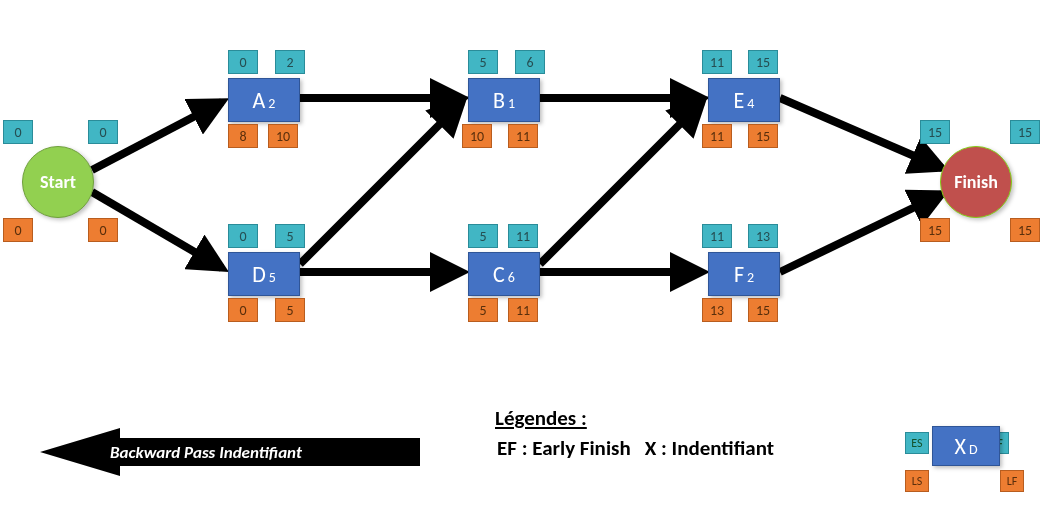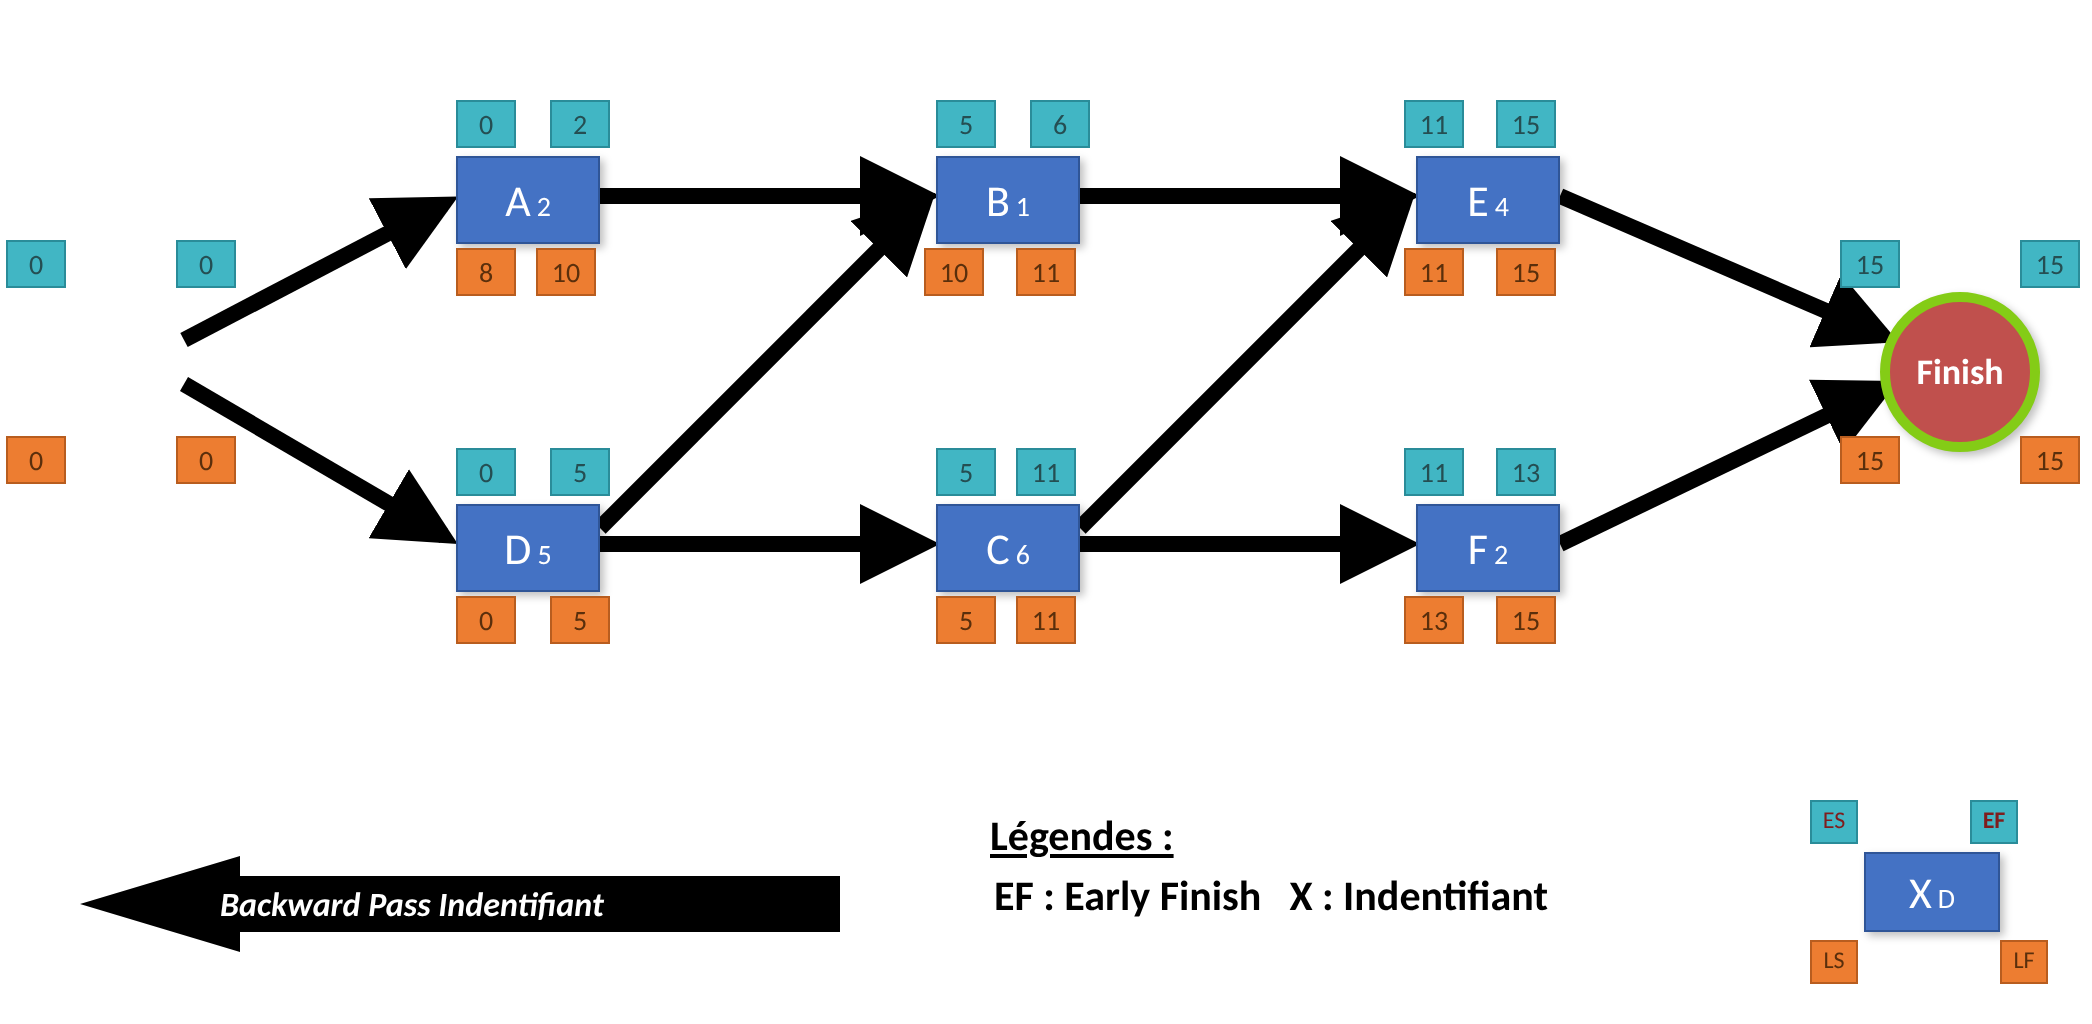--- a/index.html
+++ b/index.html
@@ -13,30 +13,30 @@
   
   .badge{min-width:22px;height:22px;padding:0 3px;border:1px solid #555;color:#595959;
          display:flex;align-items:center;justify-content:center;font-size:14px;}
   .es,.ef{background:#41b6c4;border-color:#2a8c99;color:#254e52;}
   .ls,.lf{background:#ed7d31;border-color:#b85d1f;color:#5a2f0c;}
   
   .node-circ{width:70px;height:70px;border-radius:50%;display:flex;align-items:center;
              justify-content:center;color:#fff;font-size:18px;font-weight:bold;
              box-shadow:2px 2px 4px rgba(0,0,0,0.25);}
   .start{background:#92d050;border:1px solid #6fa03c;}
-  .finish{background:#c0504d;border:5px solid #84cc16;}
+  .finish{background:#c0504d;border:1px solid #84cc16;}
   
   #legend{left:495px;top:405px;font-size:21px;color:#000;}
   #legend u{font-weight:bold;}
   #legend td{padding:0 12px 0 0;vertical-align:top;white-space:nowrap;}
   
   #legend-mini{left:905px;top:400px;}
   #legend-mini .act{width:66px;height:38px;}
   #legend-mini .lb{min-width:22px;height:20px;font-size:12px;display:flex;align-items:center;justify-content:center;}
-  #legend-mini .lb-es,#legend-mini .lb-ef{background:#41b6c4;border:1px solid #2a8c99;color:#7f1d1d;}
+  #legend-mini .lb-es,#legend-mini .lb-ef{background:#41b6c4;border:1px solid #2a8c99;color:#14532d;margin-top:32px;}
   #legend-mini .lb-ls,#legend-mini .lb-lf{background:#ed7d31;border:1px solid #b85d1f;color:#5a2f0c;}
   
   #bw-arrow{left:40px;top:428px;width:380px;height:48px;}
   #bw-arrow svg{width:100%;height:100%;}
   #bw-label{left:110px;top:442px;color:#fff;font-style:italic;font-weight:bold;font-size:17px;}
 </style>
 </head>
 <body>
 
 <div id="stage">
@@ -54,20 +54,23 @@
       <line x1="300" y1="264" x2="462" y2="102"></line>
       <line x1="300" y1="272" x2="462" y2="272"></line>
       <line x1="540" y1="98" x2="702" y2="98"></line>
       <line x1="540" y1="264" x2="702" y2="102"></line>
       <line x1="540" y1="272" x2="702" y2="272"></line>
       <line x1="780" y1="98" x2="942" y2="168"></line>
       <line x1="780" y1="272" x2="942" y2="194"></line>
     </g>
   </svg>
 
+  <div class="abs node-circ start" style="left:22px;top:146px;">
+    <span>Start</span>
+  </div>
   <span class="abs badge es" style="left:3px;top:120px;">0</span>
   <span class="abs badge ef" style="left:88px;top:120px;">0</span>
   <span class="abs badge ls" style="left:3px;top:218px;">0</span>
   <span class="abs badge lf" style="left:88px;top:218px;">0</span>
 
   <div class="abs node-circ finish" style="left:940px;top:146px;">
     <span>Finish</span>
   </div>
   <span class="abs badge es" style="left:920px;top:120px;">15</span>
   <span class="abs badge ef" style="left:1010px;top:120px;">15</span>

